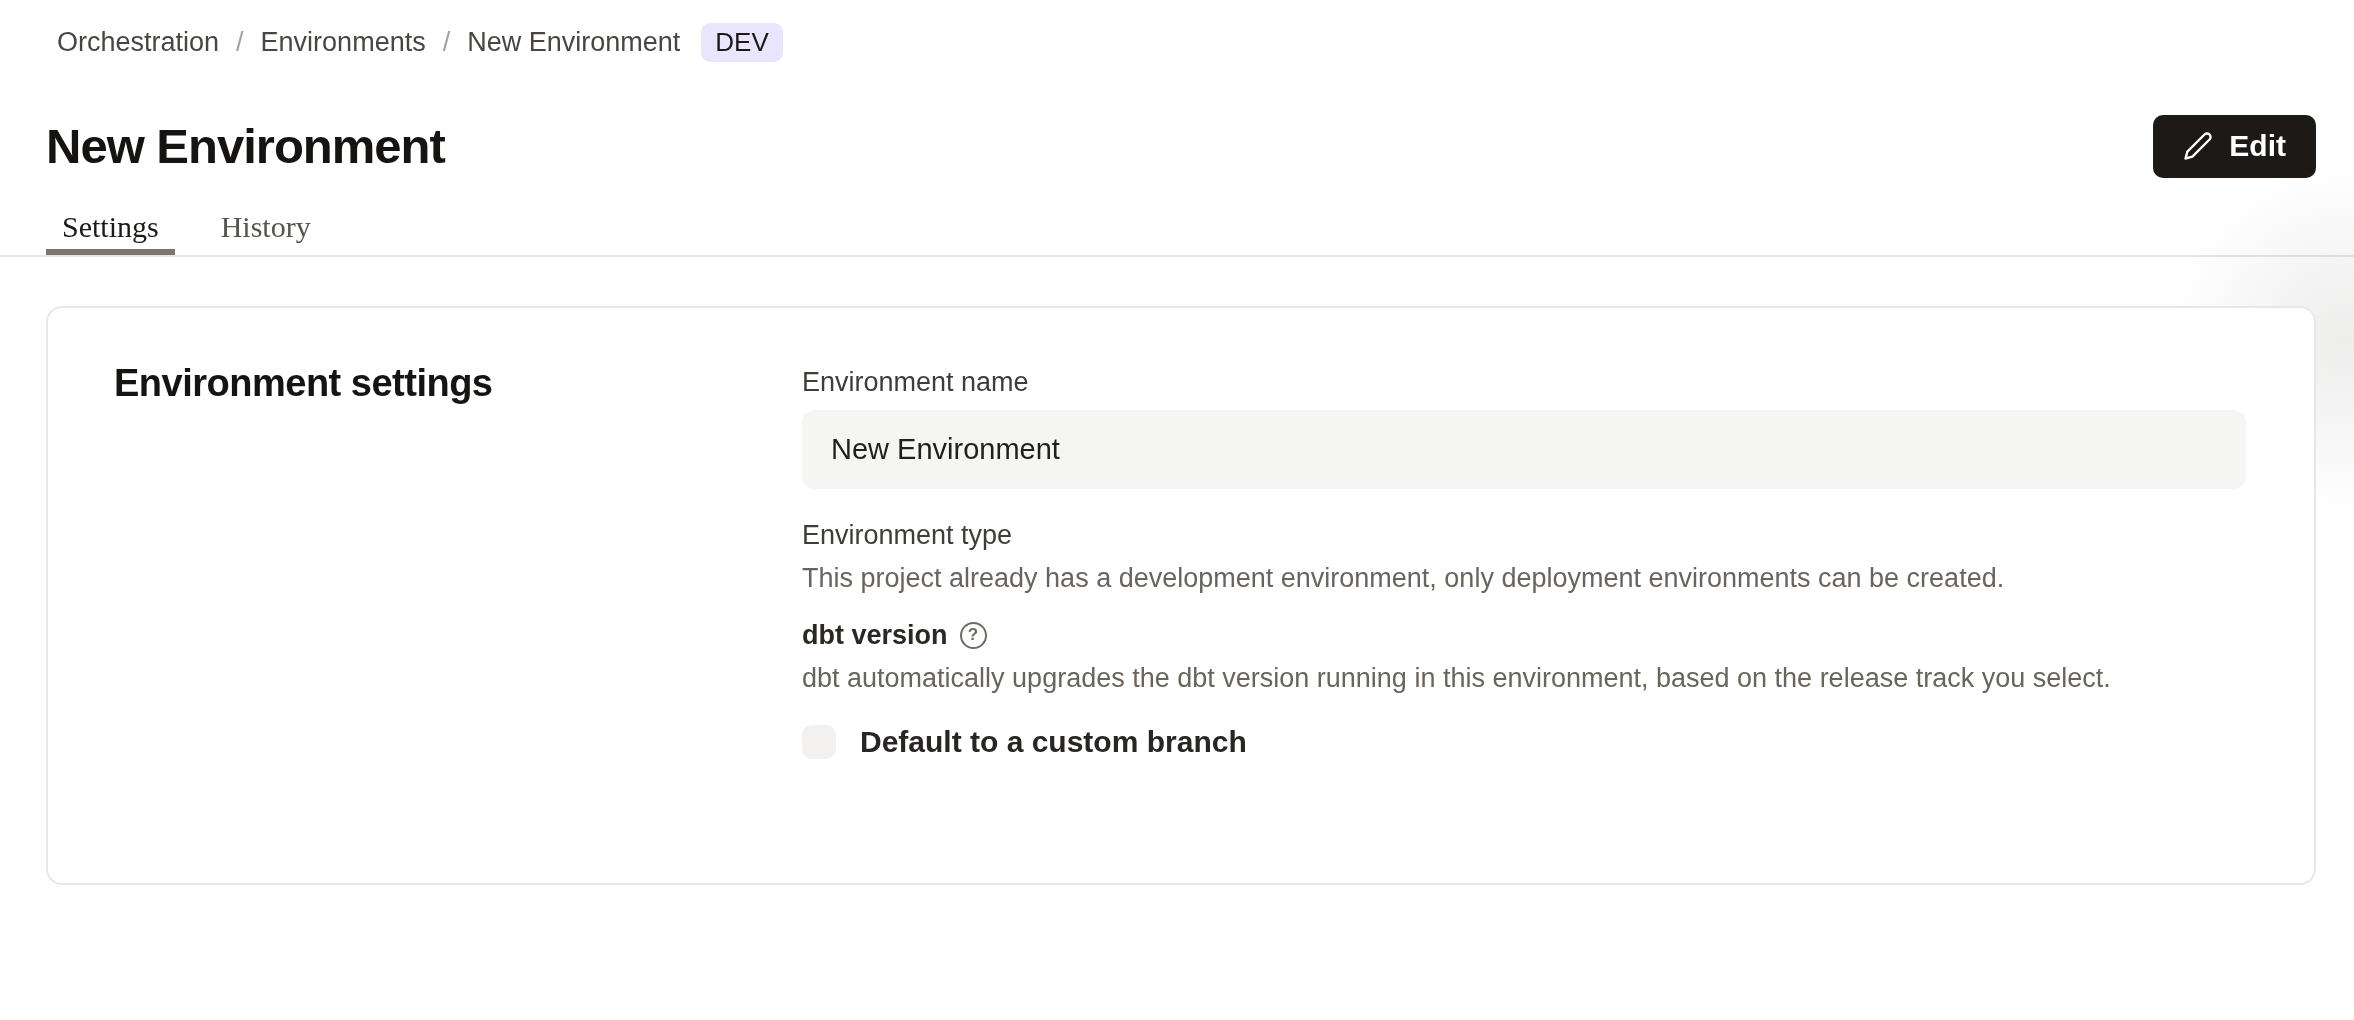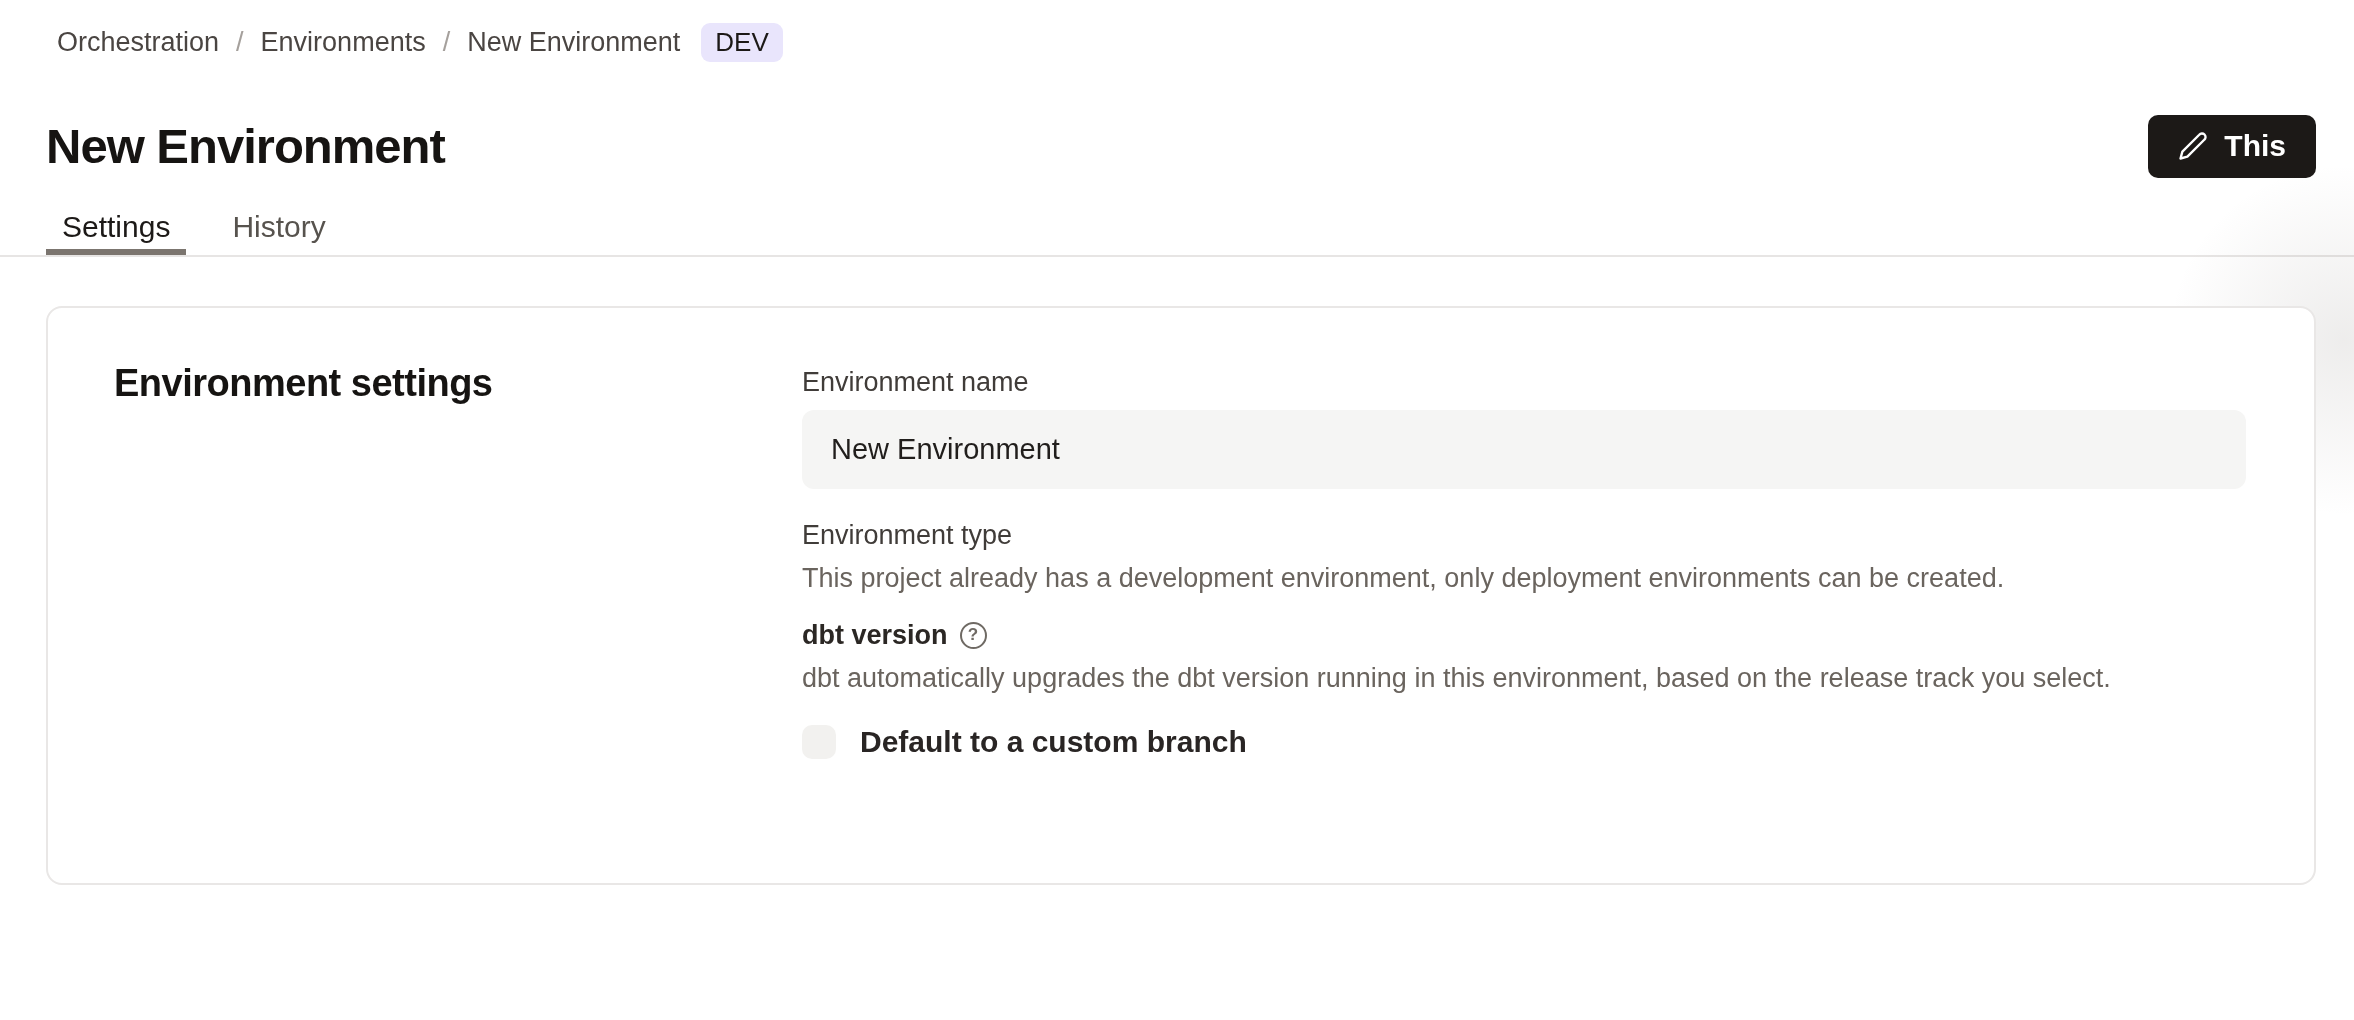--- a/index.html
+++ b/index.html
@@ -91,20 +91,21 @@
     border-bottom: 2px solid #e7e5e4;
     display: flex;
     gap: 30px;
   }
   .tab {
     font-size: 30px;
     line-height: 36px;
     padding: 16px 16px 10px;
     color: #57534e;
     cursor: pointer;
+    font-family: Liberation Serif, serif;
   }
   .tab.active {
     color: #1c1917;
     box-shadow: inset 0 -6px 0 #7b756f;
   }
 
   
   .card {
     position: relative;
     margin: 49px 38px 0 46px;
@@ -212,21 +213,21 @@
   </nav>
 
   <div class="title-row">
     <h1 class="page-title">New Environment</h1>
     <button class="edit-btn">
       <span>
         <svg width="30" height="30" viewBox="0 0 24 24" fill="none" stroke="#ffffff" stroke-width="1.9" stroke-linecap="round" stroke-linejoin="round">
           <path d="M17 3a2.85 2.83 0 1 1 4 4L7.5 20.5 2 22l1.5-5.5Z"></path>
         </svg>
       </span>
-      <span>This</span>
+      <span>Edit</span>
     </button>
   </div>
 
   <div class="tabs-row">
     <div class="tab active">Settings</div>
     <div class="tab">History</div>
   </div>
 
   <section class="card">
     <div class="card-left">

